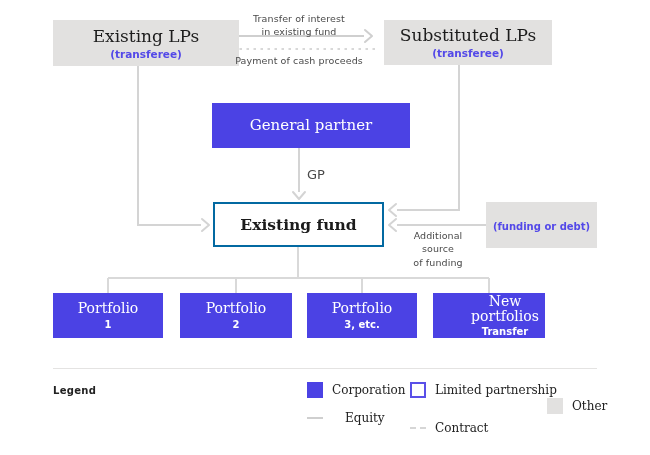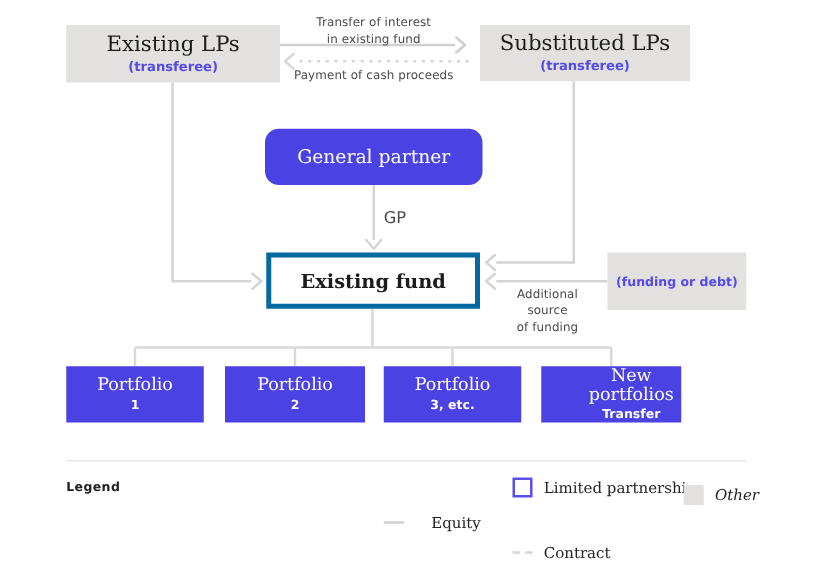--- a/index.html
+++ b/index.html
@@ -14,21 +14,21 @@
     display:flex; flex-direction:column; align-items:center; justify-content:center;
     text-align:center;
   }
   .box .title { font-family:"DejaVu Serif", serif; color:#1c1c1c; line-height:1.1; }
   .box .subtitle { font-size:10.5px; font-weight:bold; color:#5348e8; margin-top:3px; line-height:1; }
 
   .box.gray   { background:#e2e1e0; }
   .box.purple { background:#4b42e4; }
   .box.purple .title { color:#ffffff; }
   .box.purple .subtitle { color:#ffffff; font-size:10px; }
-  .box.outline { background:#ffffff; border:4px solid #0369a1; }
+  .box.outline { background:#ffffff; border:2px solid #0369a1; }
 
   .edge-label {
     position:absolute; font-size:9.5px; color:#4a4a4a; line-height:1.4;
     text-align:center; white-space:pre-line; letter-spacing:0.1px;
   }
   .gp-label { position:absolute; font-size:13px; color:#4a4a4a; }
 
   .legend-divider { position:absolute; left:53px; top:368px; width:544px; height:1px; background:#e4e3e2; }
   .legend-title { position:absolute; left:53px; top:385px; font-size:10px; font-weight:bold; color:#222; letter-spacing:0.3px; }
 
@@ -63,31 +63,31 @@
 
     <path d="M486,225 H397" stroke="#d4d4d4" stroke-width="2" fill="none"></path>
     <path d="M396,219 L389,225 L396,231" stroke="#d4d4d4" stroke-width="2" fill="none" stroke-linecap="round" stroke-linejoin="round"></path>
 
     <path d="M299,148 V192" stroke="#d4d4d4" stroke-width="2" fill="none"></path>
     <path d="M293,192 L299,199 L305,192" stroke="#d4d4d4" stroke-width="2" fill="none" stroke-linecap="round" stroke-linejoin="round"></path>
 
     <path d="M298,247 V278 M108,278 H489 M108,278 V293 M236,278 V293 M362,278 V293 M489,278 V293" stroke="#d9d9d9" stroke-width="2" fill="none"></path>
   </svg>
 
-  <div class="box gray" style="left:53px; top:20px; width:171px; height:46px;">
+  <div class="box gray" style="left:53px; top:20px; width:186px; height:46px;">
     <div class="title" style="font-size:17px;">Existing LPs</div>
     <div class="subtitle">(transferee)</div>
   </div>
 
   <div class="box gray" style="left:384px; top:20px; width:168px; height:45px;">
     <div class="title" style="font-size:17px;">Substituted LPs</div>
     <div class="subtitle">(transferee)</div>
   </div>
 
-  <div class="box purple" style="left:212px; top:103px; width:174px; height:45px;border-radius:11px;">
+  <div class="box purple" style="left:212px; top:103px; width:198px; height:45px;">
     <div class="title" style="font-size:15px;">General partner</div>
   </div>
 
   <div class="box outline" style="left:213px; top:202px; width:171px; height:45px;">
     <div class="title" style="font-size:15.5px; font-weight:bold;">Existing fund</div>
   </div>
 
   <div class="box gray" style="left:486px; top:202px; width:111px; height:46px;">
     <div class="subtitle" style="font-size:10px;">(funding or debt)</div>
   </div>
@@ -115,30 +115,34 @@
   <div class="edge-label" style="left:229px; top:12px; width:140px;">Transfer of interest
 in existing fund</div>
   <div class="edge-label" style="left:229px; top:54px; width:140px;">Payment of cash proceeds</div>
   <div class="gp-label" style="left:307px; top:167px;">GP</div>
   <div class="edge-label" style="left:398px; top:229px; width:80px;">Additional source
 of funding</div>
 
   <div class="legend-divider"></div>
   <div class="legend-title">Legend</div>
 
+  <div class="legend-item" style="left:307px; top:382px;">
+    <span class="swatch purple"></span>
+    <span class="lbl">Corporation</span>
+  </div>
   <div class="legend-item" style="left:410px; top:382px;">
     <span class="swatch outline"></span>
     <span class="lbl">Limited partnership</span>
   </div>
-  <div class="legend-item" style="left:547px; top:388px;font-style:italic;">
+  <div class="legend-item" style="left:547px; top:398px;">
     <span class="swatch gray"></span>
     <span class="lbl">Other</span>
   </div>
   <div class="legend-item" style="left:307px; top:410px;gap:22px;">
     <span class="line-swatch solid"></span>
     <span class="lbl">Equity</span>
   </div>
-  <div class="legend-item" style="left:410px; top:434px;">
+  <div class="legend-item" style="left:410px; top:420px;">
     <span class="line-swatch dashed"></span>
     <span class="lbl">Contract</span>
   </div>
 
 </div>
 
 </body></html>

